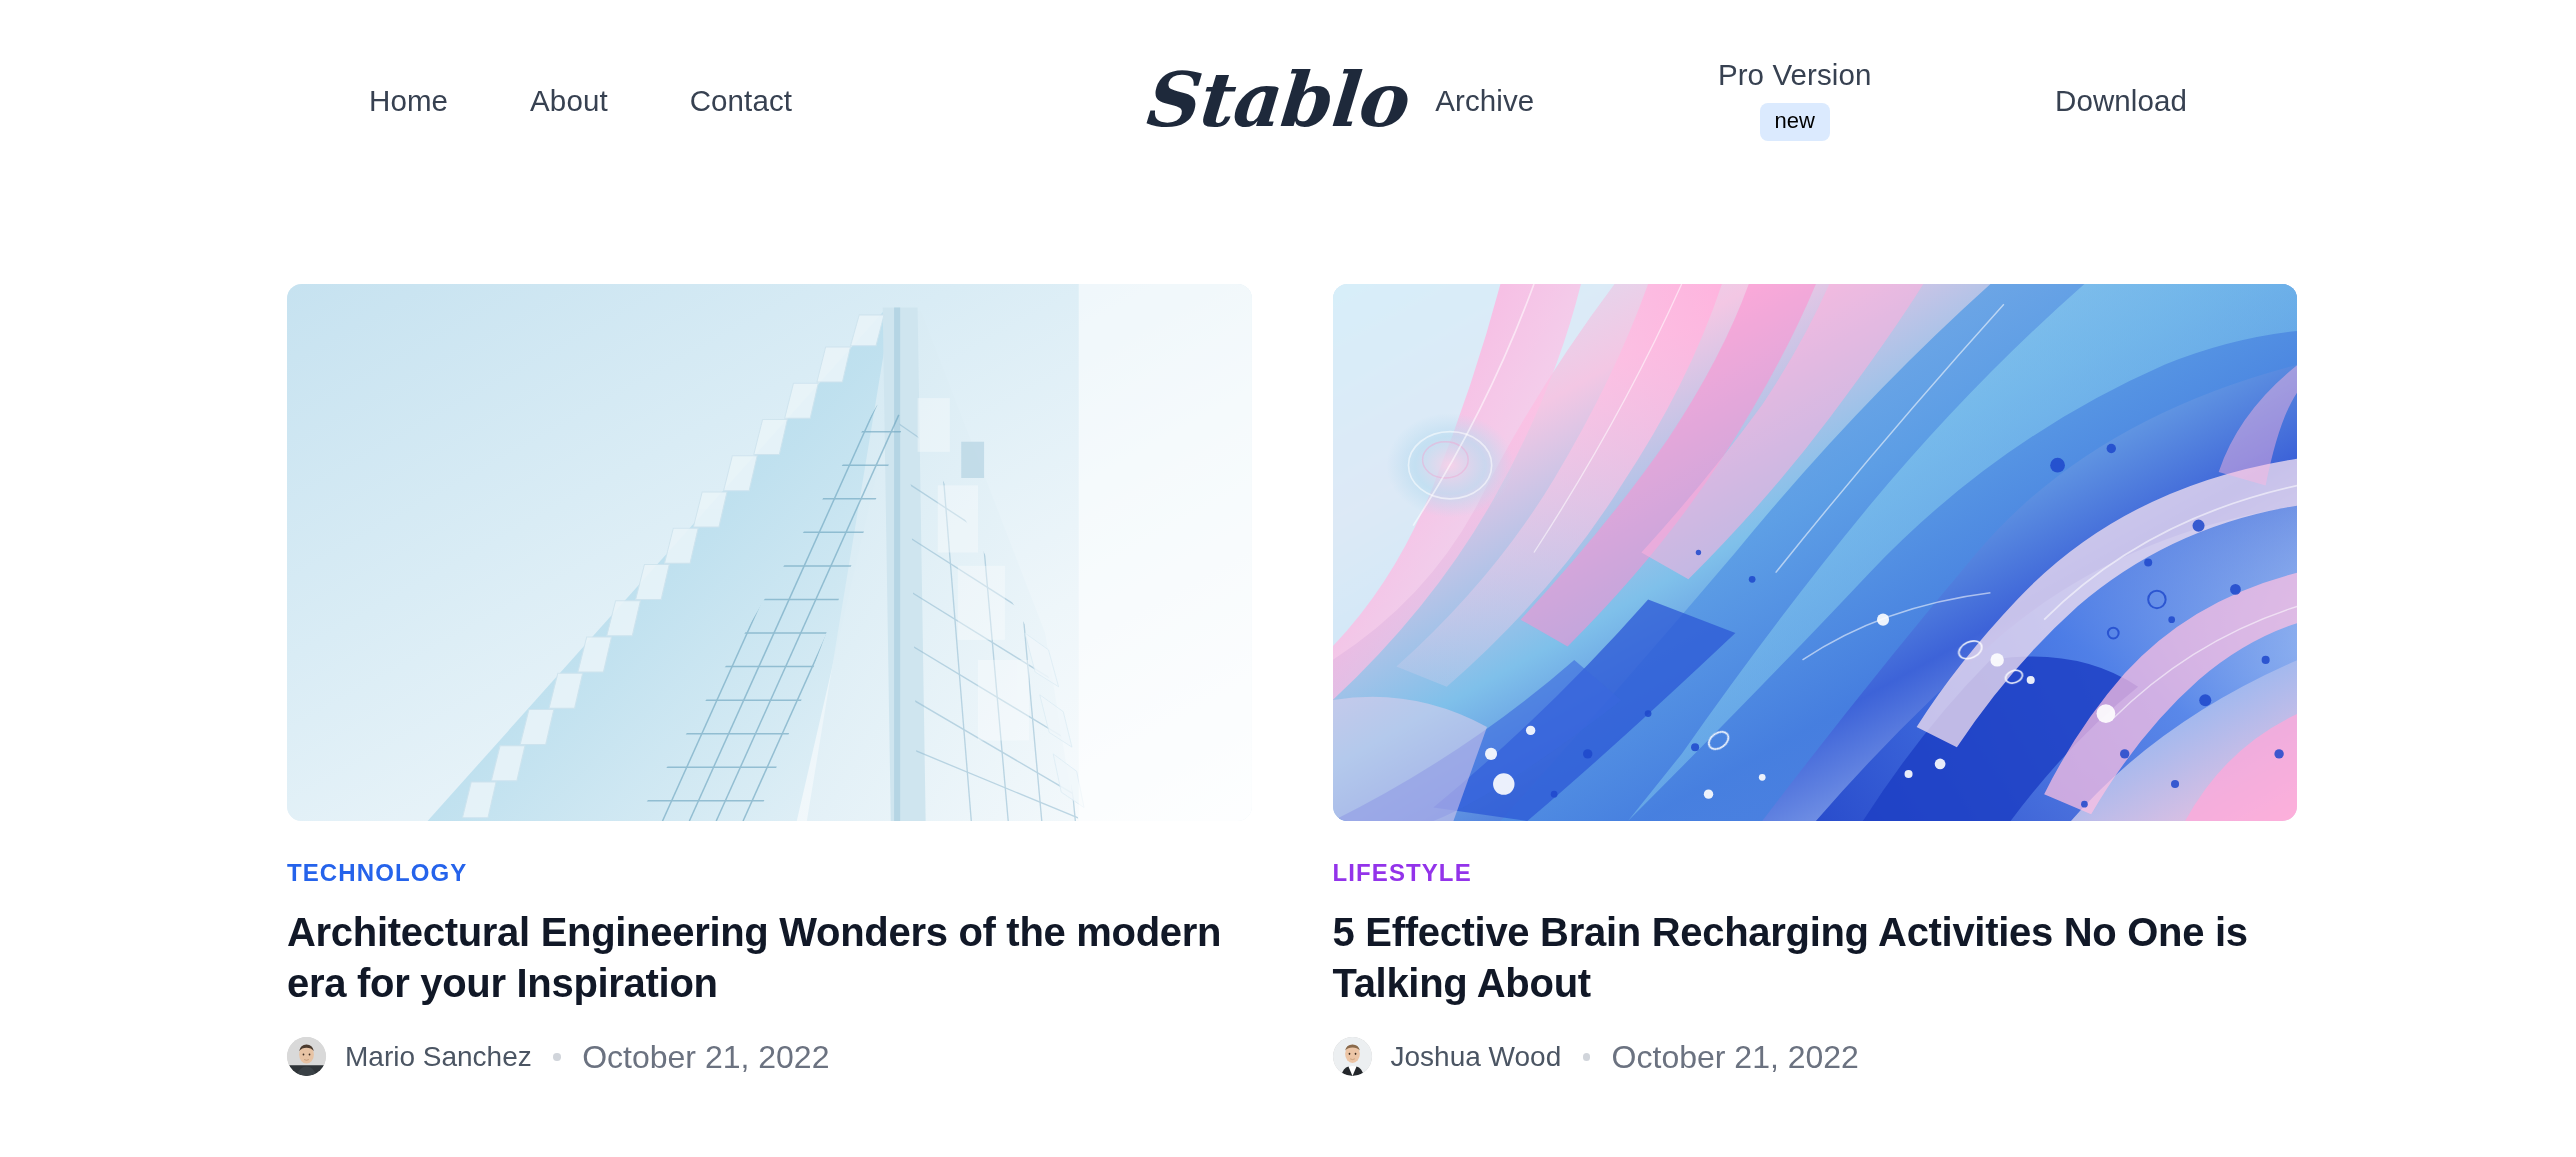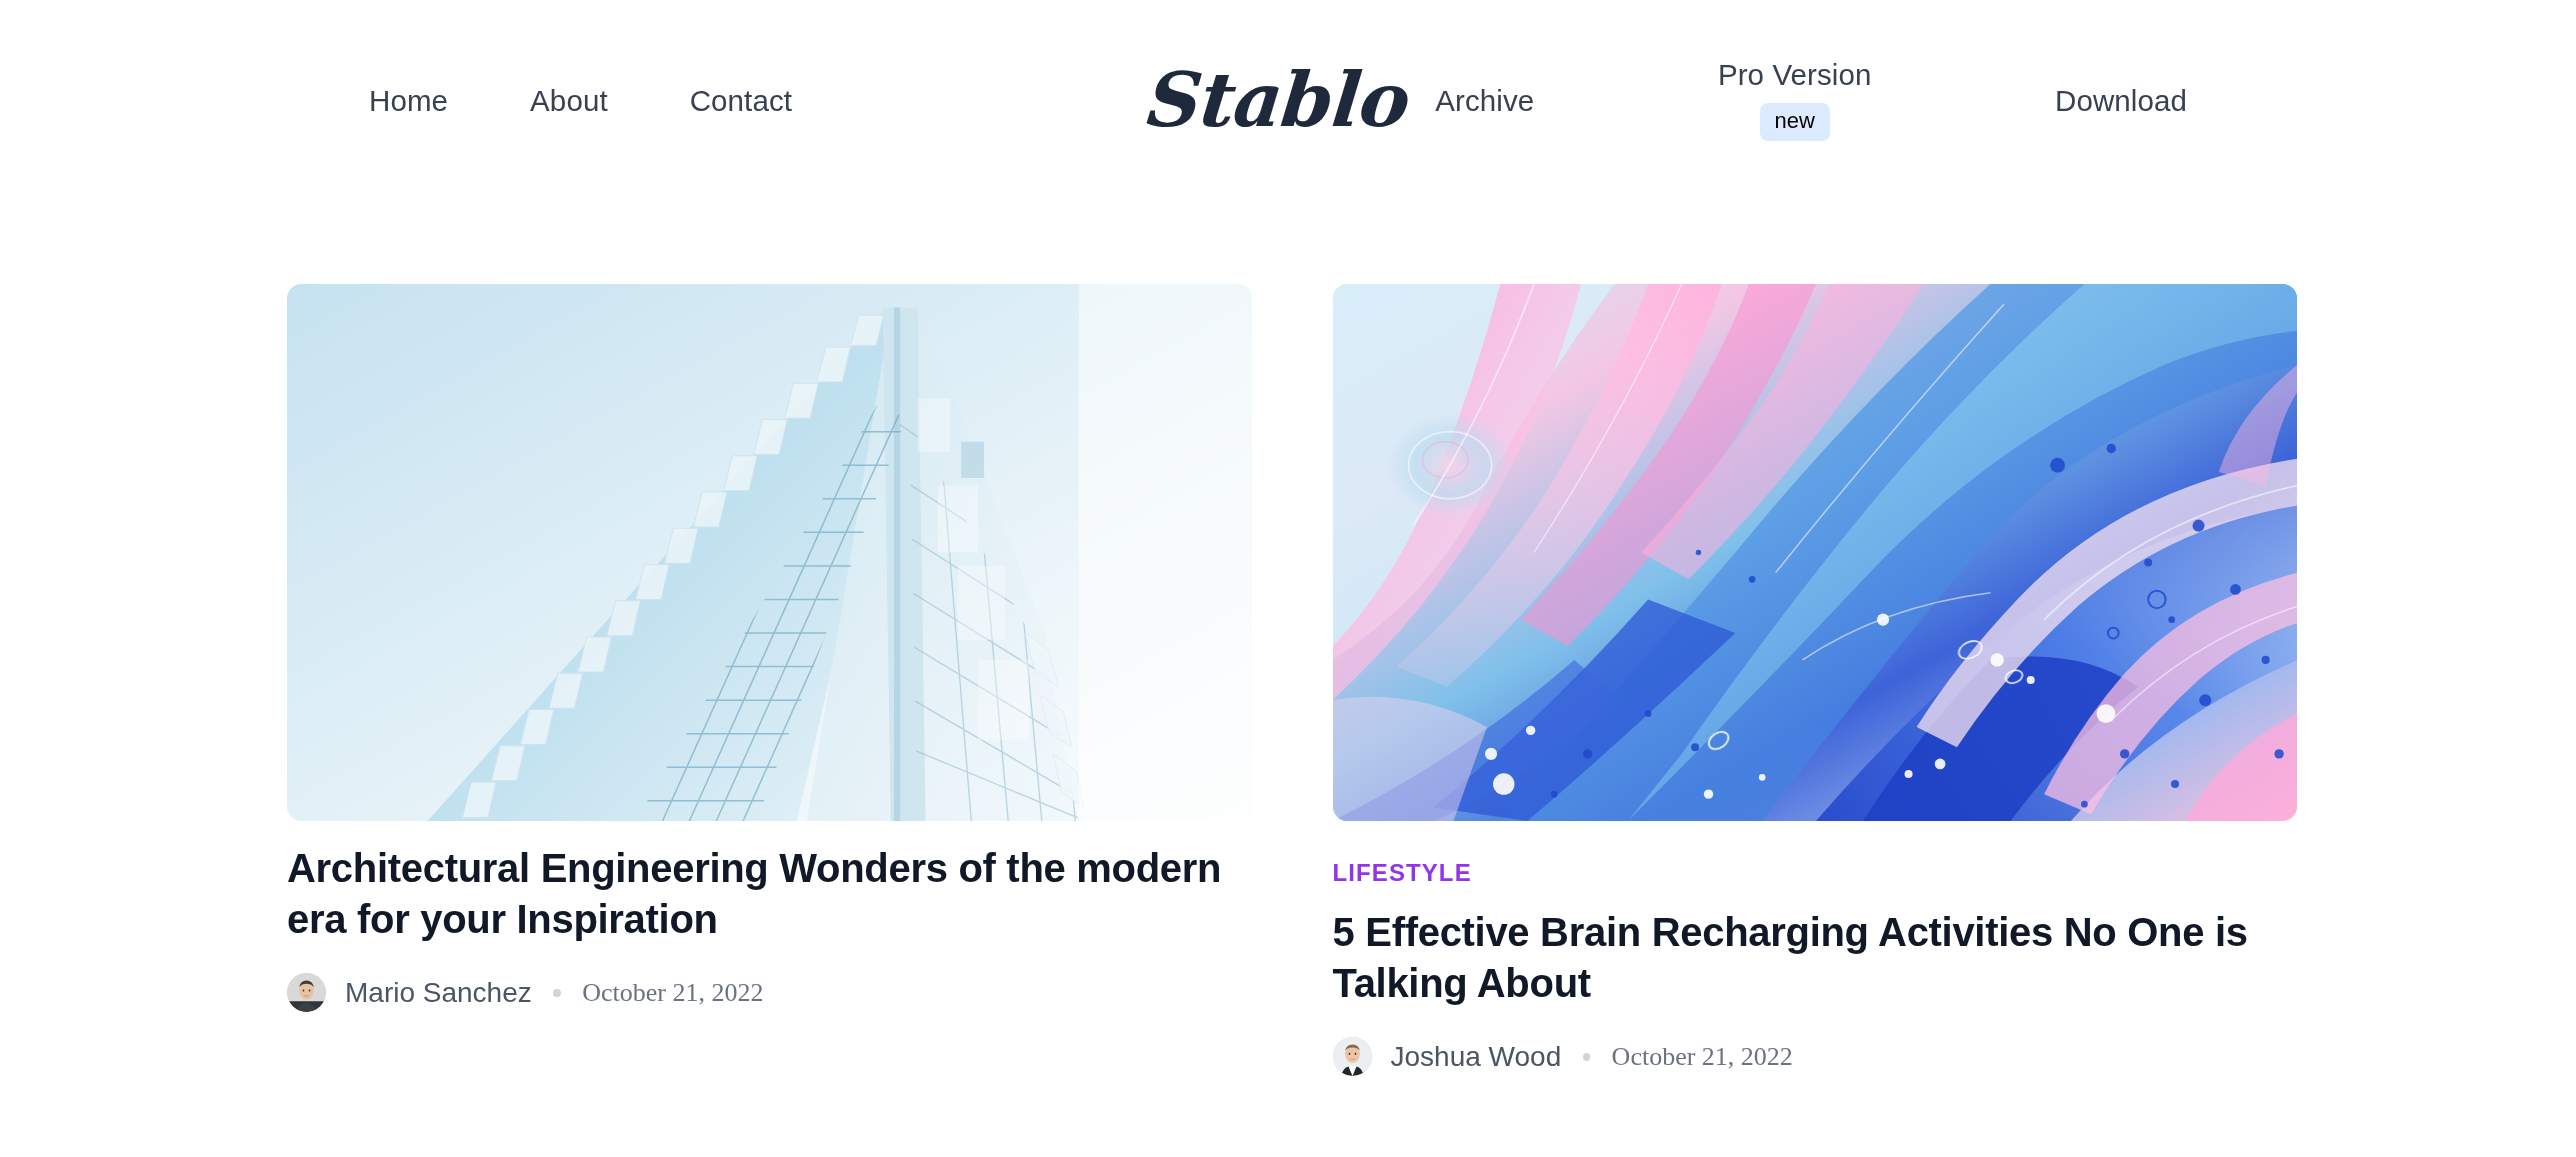--- a/index.html
+++ b/index.html
@@ -172,25 +172,24 @@
   .meta-dot {
     width: 7.4px;
     height: 7.4px;
     border-radius: 50%;
     background: #d1d5db;
     margin: 0 21.5px;
     flex: 0 0 auto;
   }
 
   .meta-date {
-    font-size: 26px;
+    font-size: 32px;
     color: #6b7280;
     line-height: 1;
     white-space: nowrap;
-    font-family: Liberation Serif, serif;
   }
 </style>
 </head>
 <body>
 
 <div class="page">
 
   <header class="site-header">
     <div class="nav-wrap">
 
@@ -332,20 +331,21 @@
             <rect x="1000" y="420" width="70" height="110" fill="#ffffff"></rect>
             <rect x="1030" y="560" width="76" height="120" fill="#ffffff"></rect>
             <rect x="940" y="170" width="48" height="80" fill="#ffffff"></rect>
           </g>
           <rect x="1005" y="235" width="34" height="54" fill="#aecfe0" opacity="0.6"></rect>
 
           <rect x="1180" y="0" width="258" height="800" fill="#ffffff" opacity="0.55"></rect>
         </svg>
       </div>
 
+      <a class="post-category cat-technology">TECHNOLOGY</a>
       <h2 class="post-title">Architectural Engineering Wonders of the modern era for your Inspiration</h2>
 
       <div class="post-meta">
         <span class="avatar">
           <svg viewBox="0 0 58 58">
             <defs>
               <clipPath id="av1">
                   <circle cx="29" cy="29" r="29"></circle>
                 </clipPath>
             </defs>

